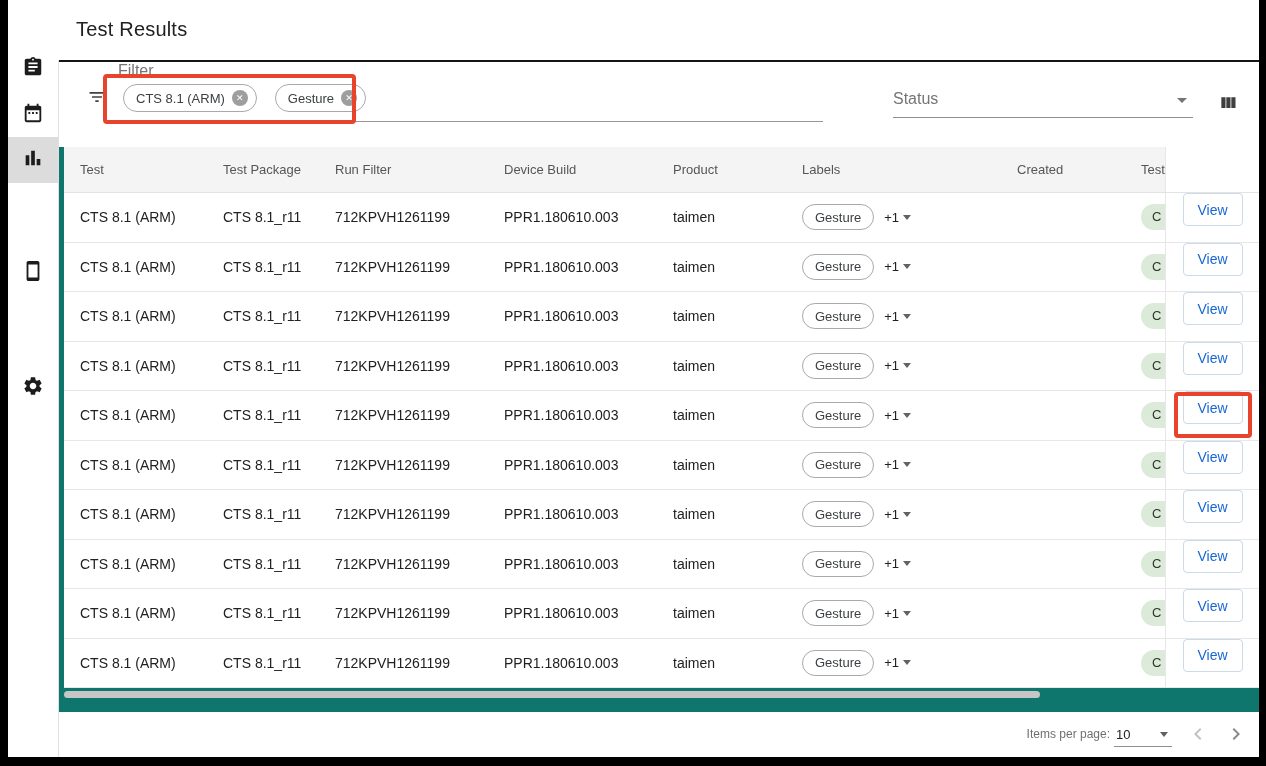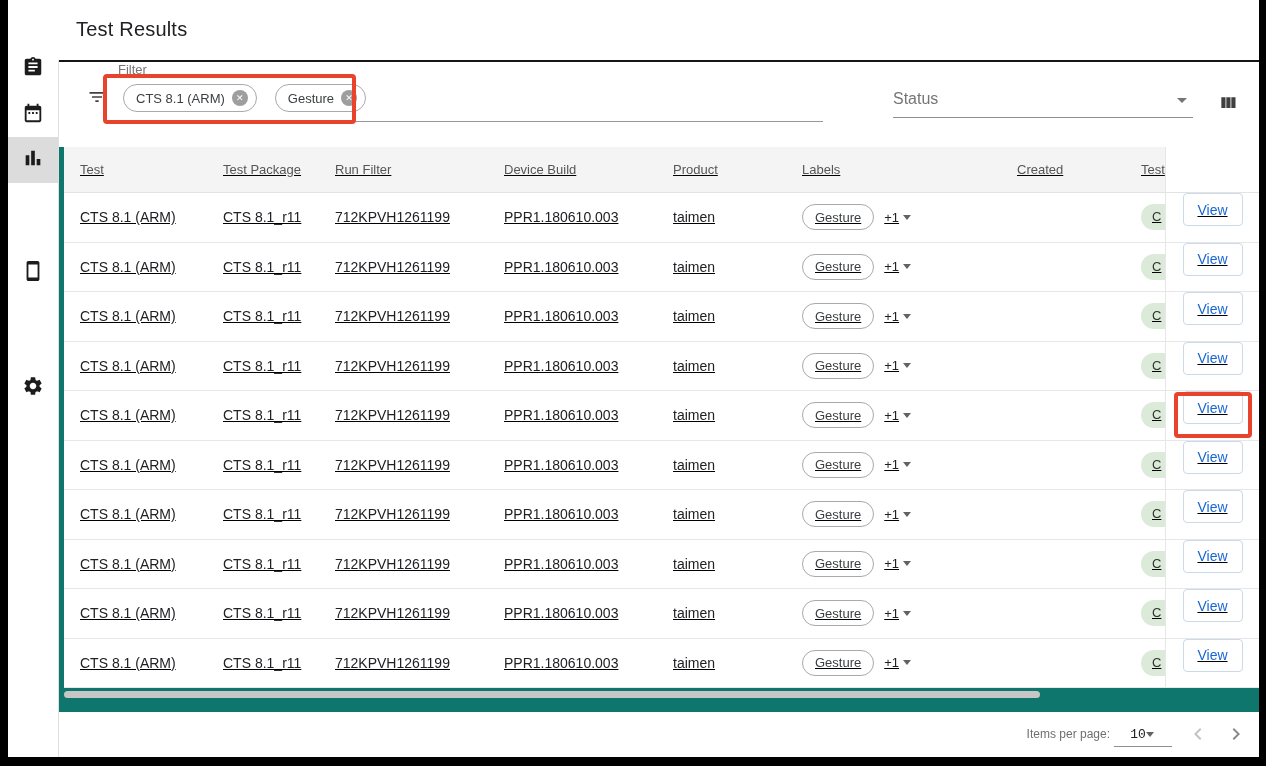--- a/index.html
+++ b/index.html
@@ -20,38 +20,38 @@
   
   .main{position:absolute;left:51px;top:0;width:1200px;height:100%;background:#0f766e;}
 
   .toolbar{position:absolute;left:0;top:0;width:100%;height:60px;border-bottom:2px solid #151515;box-sizing:content-box;background:#fff;}
   .toolbar h1{margin:0;position:absolute;left:17px;top:0;height:60px;line-height:58px;font-size:20px;font-weight:400;color:#202124;letter-spacing:.2px;}
 
   
   .filterbar{position:absolute;left:0;top:62px;width:100%;height:85px;background:#fff;}
   .filter-icon-btn{position:absolute;left:28px;top:25px;width:20px;height:20px;border:none;background:none;padding:0;cursor:pointer;}
   .filter-icon-btn svg{width:20px;height:20px;fill:#424242;}
-  .field-label{position:absolute;left:59px;top:0px;font-size:13px;color:#757575;}
+  .field-label{position:absolute;left:59px;top:0px;font-size:16px;color:#757575;}
   .chips{position:absolute;left:64px;top:22px;display:flex;gap:18px;align-items:center;}
   .chip{display:flex;align-items:center;gap:7px;height:28px;padding:0 8px 0 12px;border:1px solid #a9a9a9;border-radius:14px;background:#fff;font-size:13px;color:#3c4043;box-sizing:border-box;}
   .chip .cancel{width:16px;height:16px;border-radius:50%;background:#9e9e9e;display:flex;align-items:center;justify-content:center;cursor:pointer;flex:0 0 auto;}
   .chip .cancel::before{content:"✕";color:#fff;font-size:9px;line-height:1;}
   .filter-underline{position:absolute;left:59px;top:59px;width:705px;height:1px;background:#979797;}
   .ann-chips{position:absolute;left:44px;top:12px;width:253px;height:50px;border:4px solid #e8432c;border-radius:4px;box-sizing:border-box;z-index:3;pointer-events:none;}
 
   .status-field{position:absolute;left:834px;top:0;width:300px;height:60px;cursor:pointer;}
   .status-label{position:absolute;left:0;top:28px;font-size:16px;color:#757575;}
   .status-underline{position:absolute;left:0;top:55px;width:300px;height:1px;background:#8f8f8f;}
   .status-arrow{position:absolute;right:6px;top:36px;width:0;height:0;border-left:5px solid transparent;border-right:5px solid transparent;border-top:5px solid #757575;}
 
   .columns-btn{position:absolute;left:1158px;top:31px;width:22px;height:22px;border:none;background:none;padding:0;cursor:pointer;}
   .columns-btn svg{width:20px;height:20px;fill:#3f3f3f;}
 
   
-  .table{position:absolute;left:5px;top:147px;width:1195px;text-decoration:underline;}
+  .table{position:absolute;left:5px;top:147px;width:1195px;}
   .thead{display:flex;height:46px;background:#f4f4f4;border-bottom:1px solid #e3e3e3;align-items:center;font-size:13px;color:#565656;box-sizing:border-box;}
   .trow{display:flex;height:49.5px;align-items:center;border-bottom:1px solid #e7e7e7;box-sizing:border-box;font-size:14px;color:#202124;background:#fff;}
   .cell{box-sizing:border-box;padding-left:16px;white-space:nowrap;}
   .c0{width:143px;} .c1{width:112px;} .c2{width:169px;} .c3{width:169px;}
   .c4{width:135px;} .c5{width:209px;padding-left:10px;} .c6{width:128px;}
   .c7{width:36px;padding-left:12px;}
   .trow .c5{display:flex;align-items:center;gap:10px;}
   .trow .c7{overflow:hidden;display:flex;align-items:center;}
   .chip-small{display:inline-flex;align-items:center;height:26px;padding:0 12px;border:1px solid #a9a9a9;border-radius:13px;background:#fff;font-size:13px;color:#3c4043;box-sizing:border-box;}
   .more-labels{display:inline-flex;align-items:center;gap:4px;font-size:13px;color:#202124;cursor:pointer;}
@@ -59,21 +59,21 @@
   .badge{display:inline-block;width:60px;height:26px;line-height:26px;padding-left:11px;border-radius:13px;background:#dcead9;color:#2f352e;font-size:13px;box-sizing:border-box;flex:0 0 auto;}
   .c-action{width:94px;height:100%;position:relative;z-index:1;background:#fff;border-left:1px solid #e7e7e7;display:flex;align-items:flex-start;justify-content:center;box-sizing:border-box;}
   .thead .c-action{background:#fff;}
   .view-btn{width:60px;height:33px;background:#fff;border:1px solid #ccd9e8;border-radius:4px;color:#1967d2;font-size:14px;font-family:"Liberation Sans",sans-serif;cursor:pointer;}
   .ann-view{position:absolute;left:8px;top:1px;width:78px;height:46px;border:4px solid #e8432c;border-radius:4px;box-sizing:border-box;pointer-events:none;}
 
   
   .hscrollbar{position:absolute;left:5px;top:691px;width:976px;height:7px;background:#c6c6c6;border-radius:4px;cursor:grab;}
   .paginator{position:absolute;left:0;top:712px;width:100%;height:45px;background:#fff;}
   .ipp-label{position:absolute;right:149px;top:15px;font-size:12px;color:#6f6f6f;}
-  .page-size{position:absolute;left:1055px;top:10px;width:58px;height:25px;border-bottom:1px solid #8f8f8f;display:flex;align-items:center;justify-content:center;padding:0 4px 0 2px;box-sizing:border-box;font-size:13px;color:#202124;cursor:pointer;font-family:Liberation Mono, monospace;}
+  .page-size{position:absolute;left:1055px;top:10px;width:58px;height:25px;border-bottom:1px solid #8f8f8f;display:flex;align-items:center;justify-content:space-between;padding:0 4px 0 2px;box-sizing:border-box;font-size:13px;color:#202124;cursor:pointer;}
   .page-size .dd-arrow{border-top-color:#616161;}
   .pag-btn{position:absolute;top:10px;width:26px;height:26px;border:none;background:none;padding:0;cursor:pointer;}
   .pag-prev{left:1126px;} .pag-next{left:1164px;}
   .pag-prev svg{fill:#c2c2c2;} .pag-next svg{fill:#8a8a8a;}
   .pag-btn svg{width:24px;height:24px;}
 </style>
 </head>
 <body>
 
 <div class="app">

